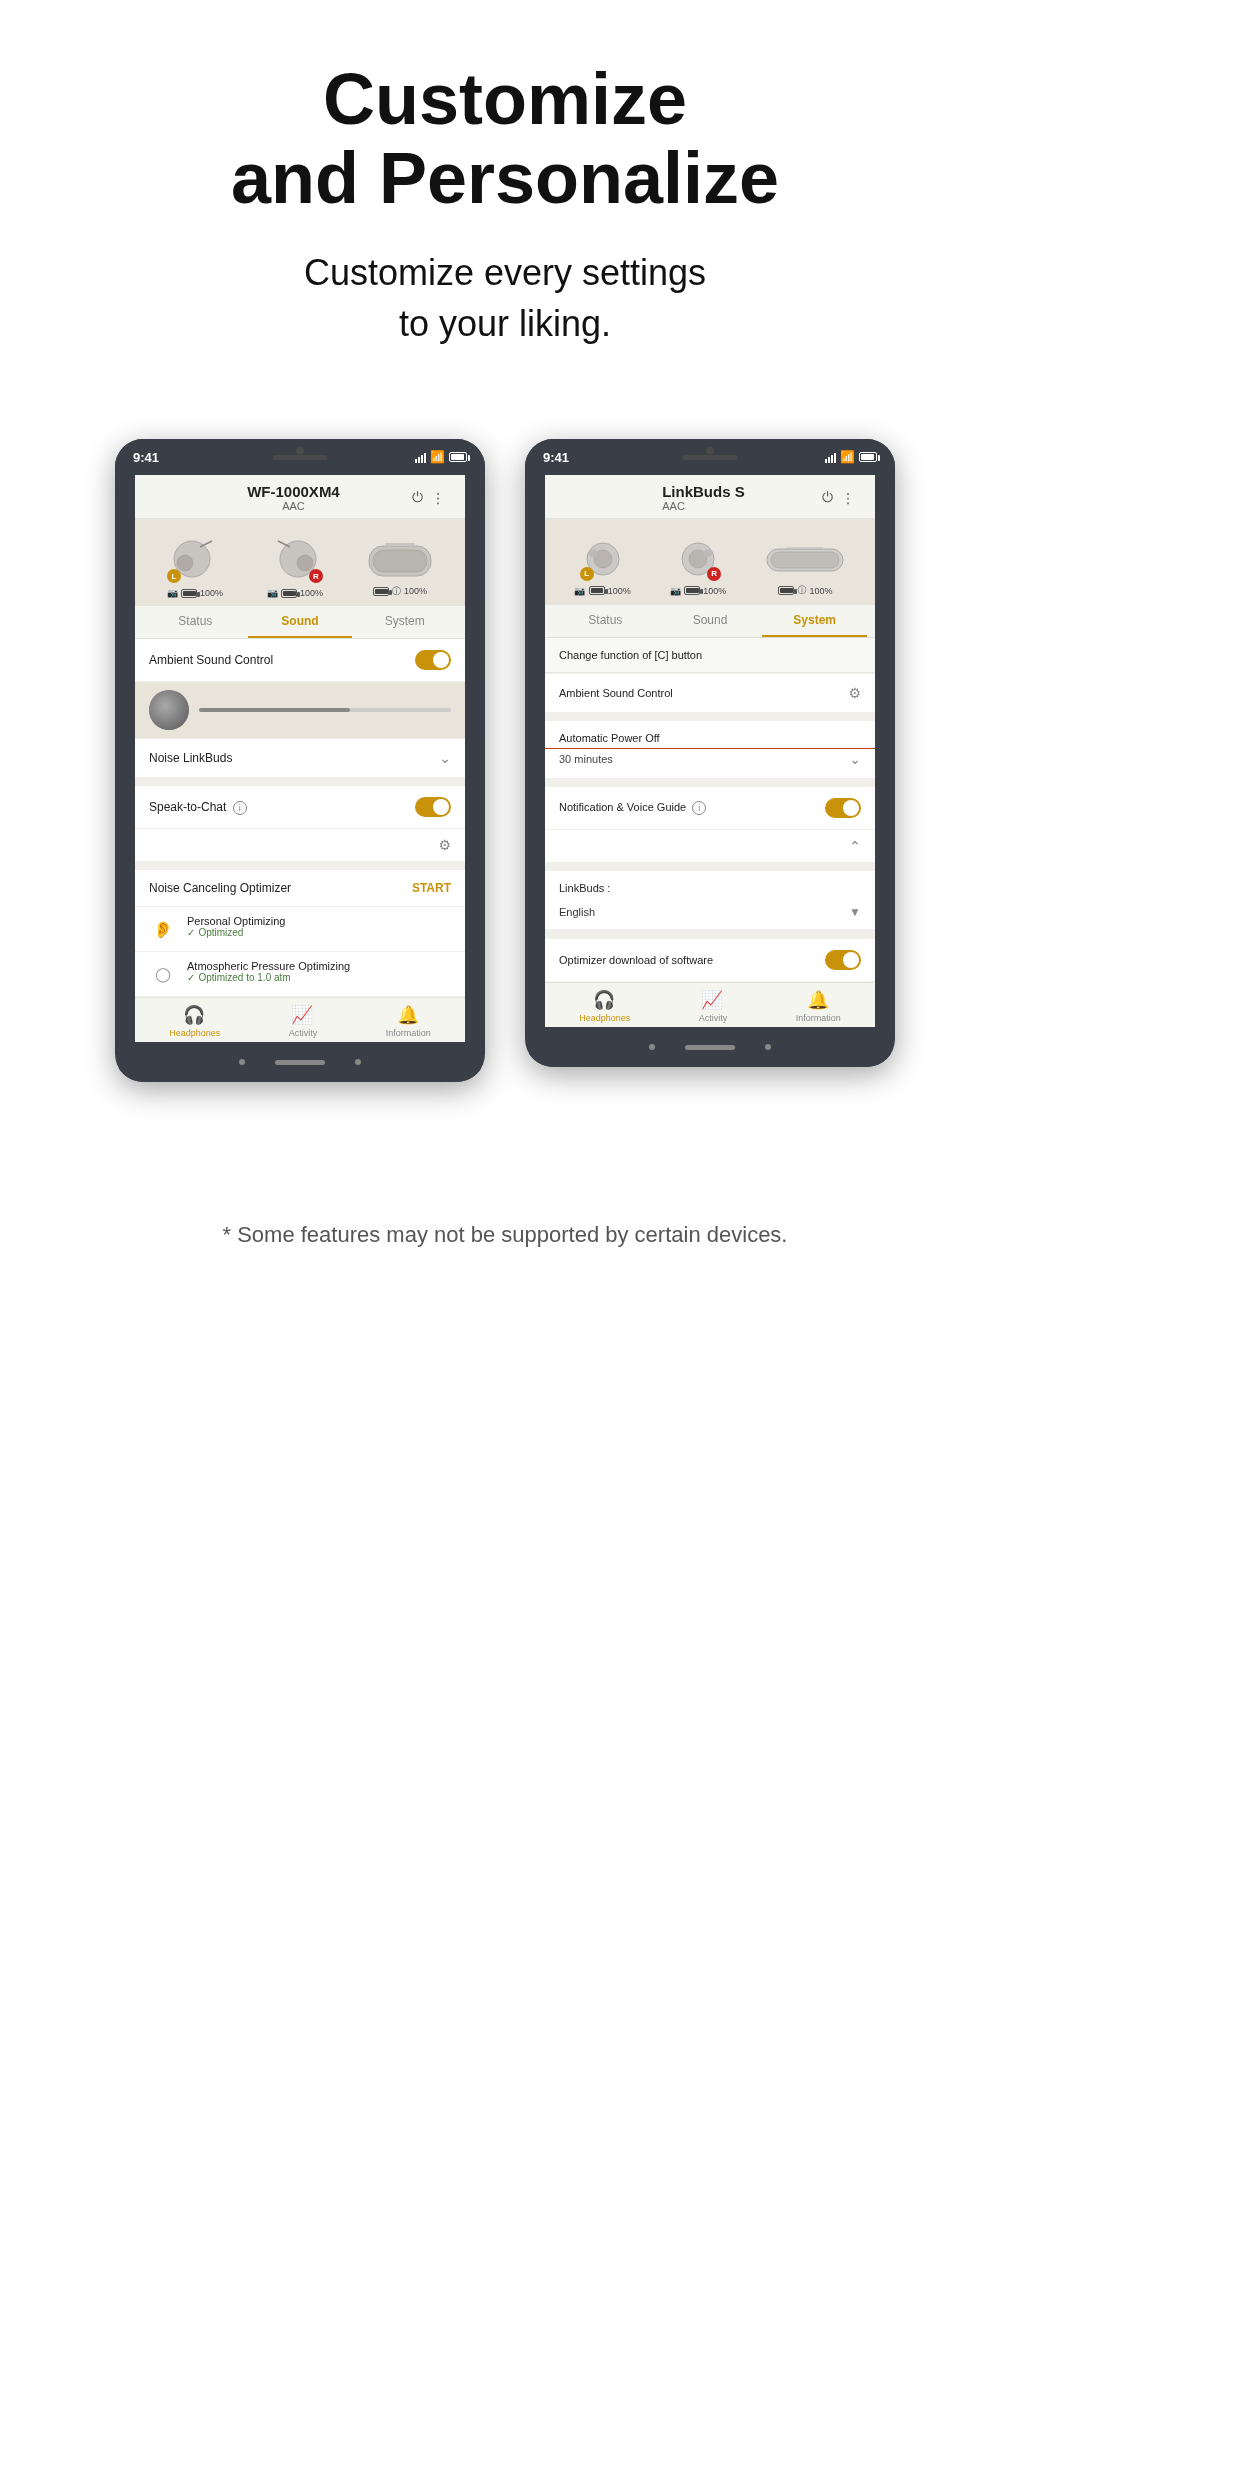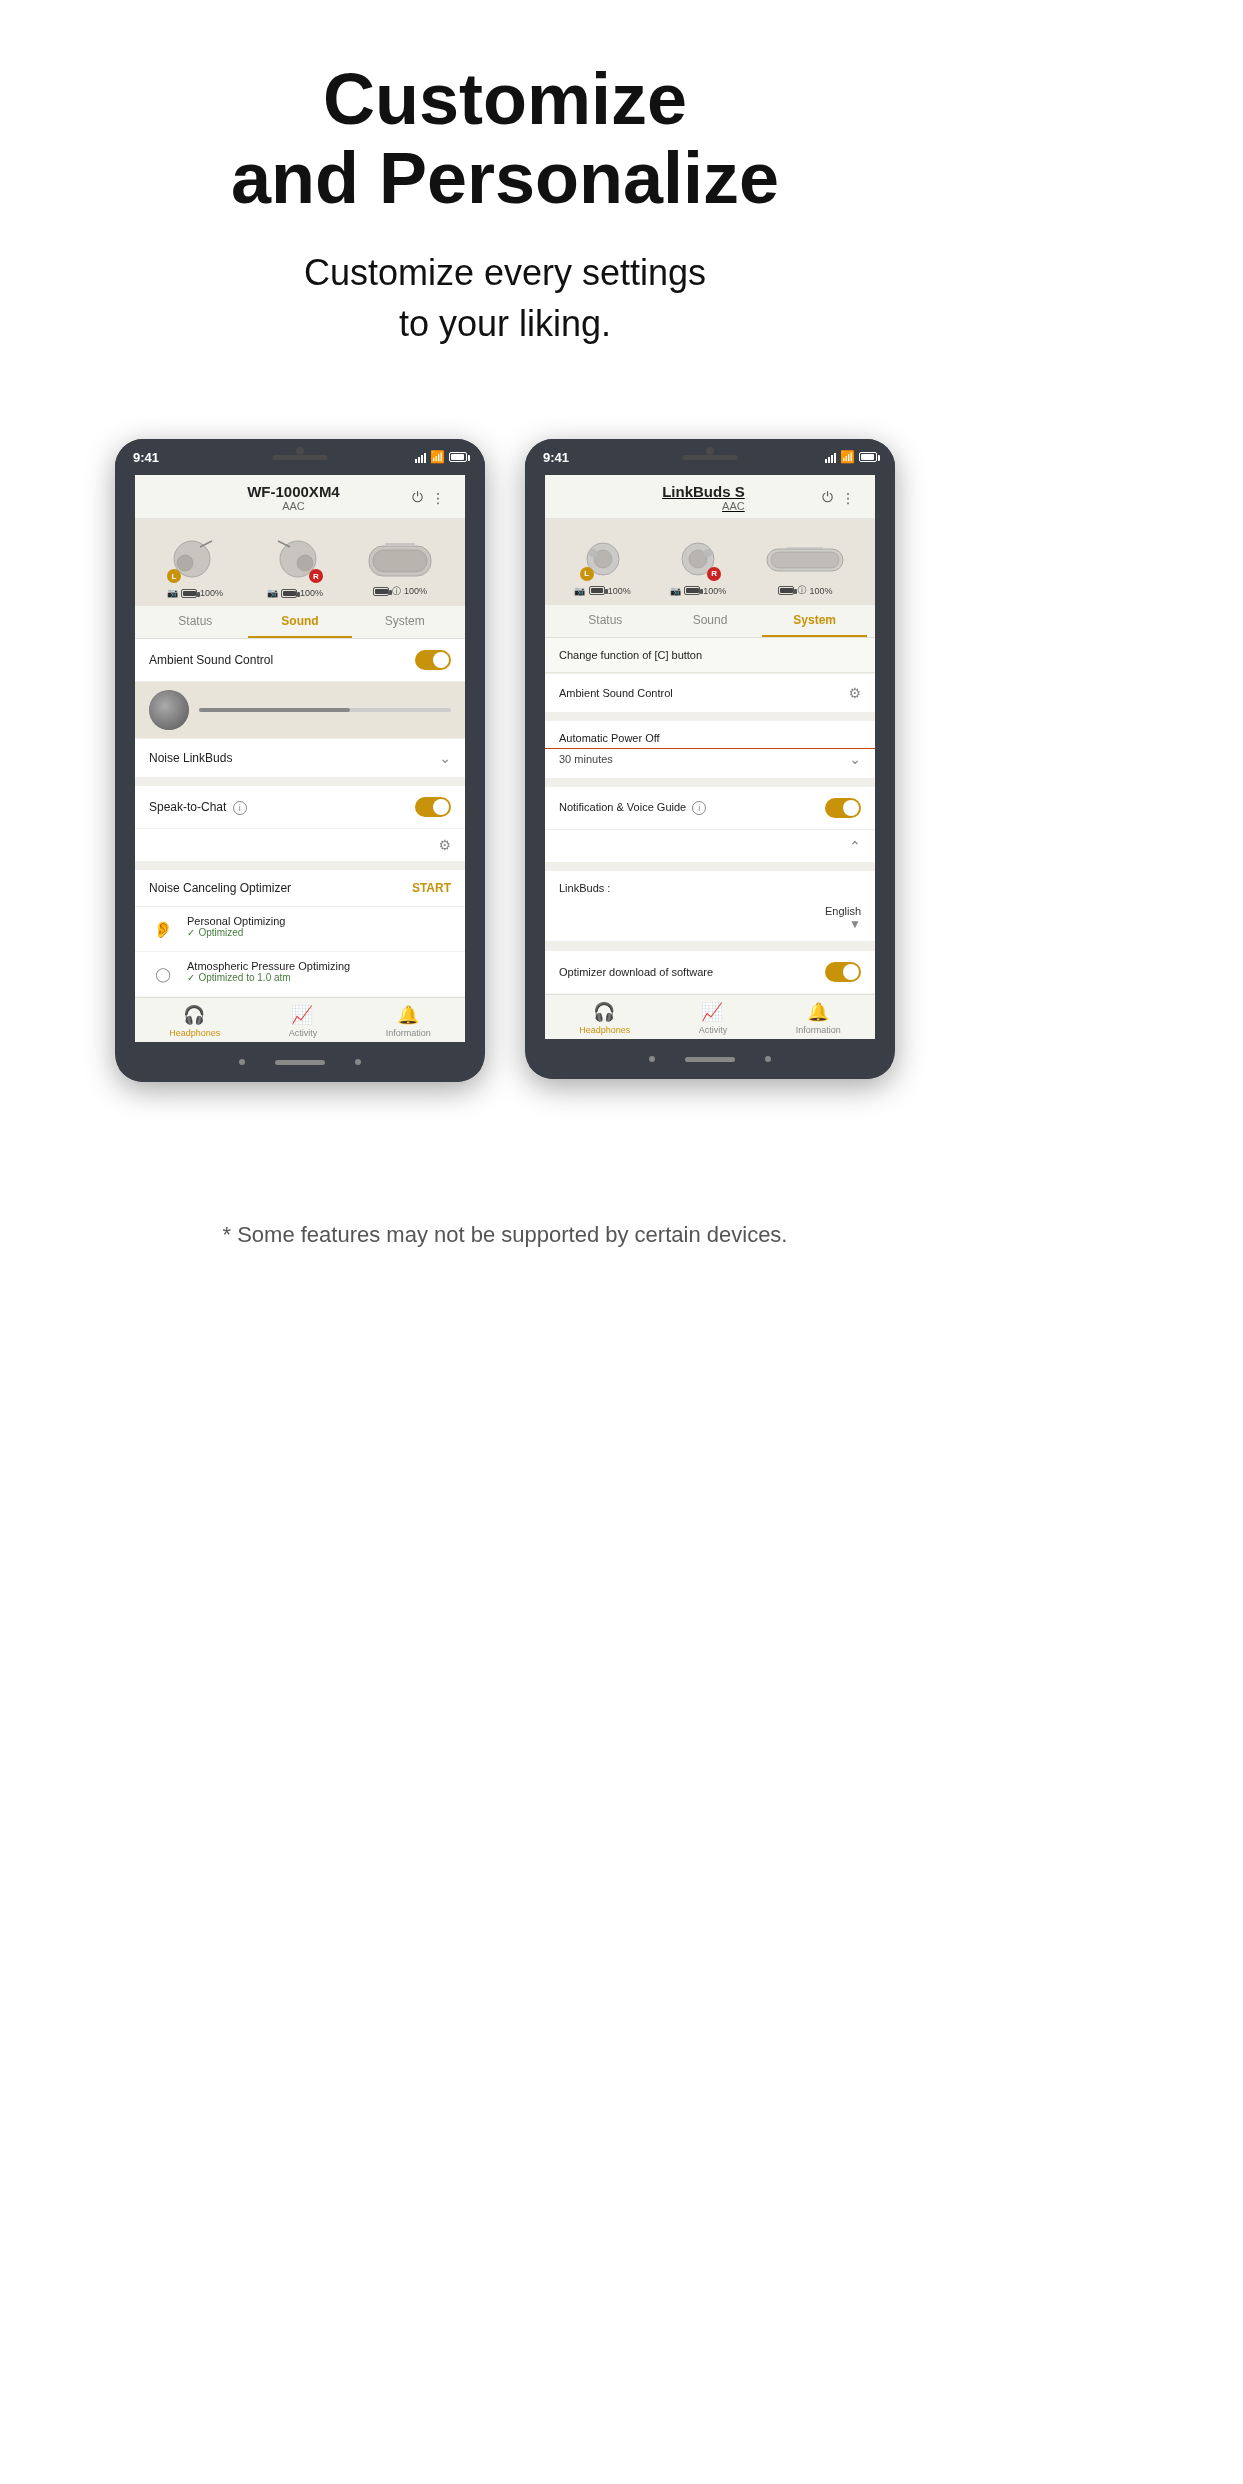--- a/index.html
+++ b/index.html
@@ -505,27 +505,26 @@
       width: 80%;
       background: white;
       border-radius: 1px;
     }
 
     
     .select-row {
       background: #ffffff;
       padding: 8px 14px 10px;
       display: flex;
-      align-items: flex-end;
+      align-items: center;
       justify-content: space-between;
       margin-bottom: 1px;
       font-size: 11px;
       color: #333;
       border-bottom: 1px solid #eee;
-      flex-direction: column;
     }
 
     .select-arrow {
       color: #888;
       font-size: 12px;
     }
 
     .power-section {
       background: #c2410c;
       margin-bottom: 1px;
@@ -770,21 +769,21 @@
               <div class="batt-fill"></div>
             </div>
         </div>
       </div>
 
       <div class="phone-screen">
 
         <div class="app-header">
           <div style="display:flex;align-items:center;justify-content:space-between;padding:0 4px;">
             <div style="width:20px;"></div>
-            <div style="text-align:right;text-decoration:underline;">
+            <div style="text-align:left;">
               <div class="device-name">LinkBuds S</div>
               <div class="device-codec">AAC</div>
             </div>
             <div style="display:flex;gap:8px;align-items:center;">
               <span style="font-size:14px;color:#555;">⏻</span>
               <span style="font-size:14px;color:#555;">⋮</span>
             </div>
           </div>
         </div>
 

